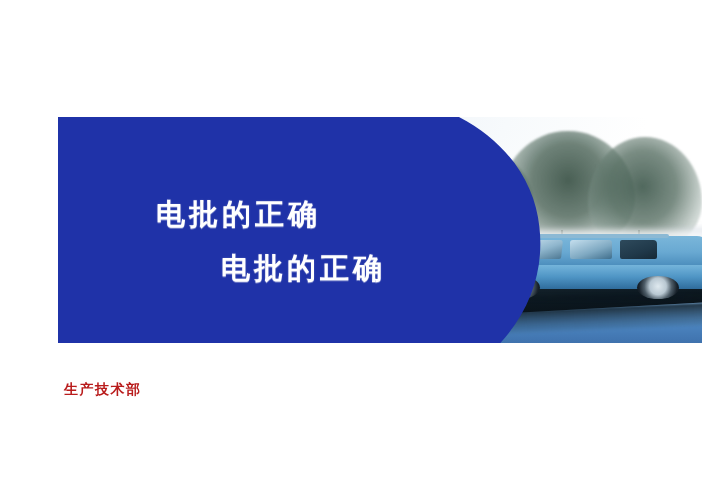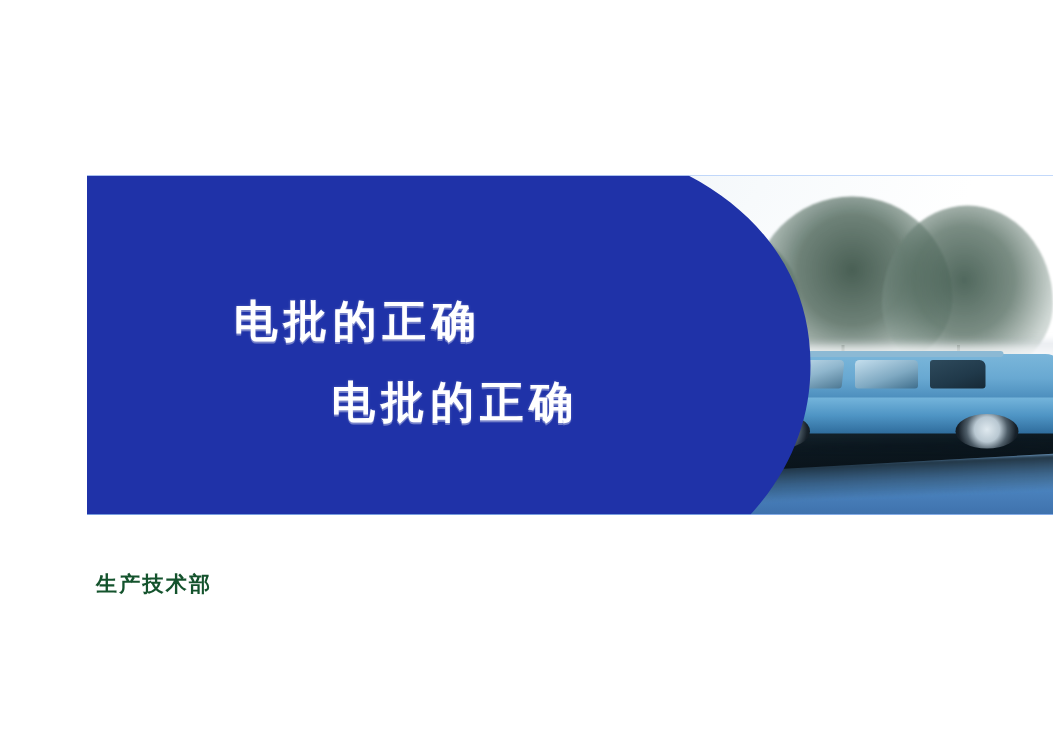--- a/index.html
+++ b/index.html
@@ -306,21 +306,21 @@
   .title-line-2 {
     left: 163px;
     top: 132px;
   }
 
   
   #footer-label {
     position: absolute;
     left: 64px;
     top: 381px;
-    color: #14532d;
+    color: #b91c1c;
     font-family: Liberation Serif, serif;
     font-weight: bold;
     font-size: 14px;
     letter-spacing: 1.5px;
     white-space: nowrap;
   }
 </style>
 </head>
 <body>
 

